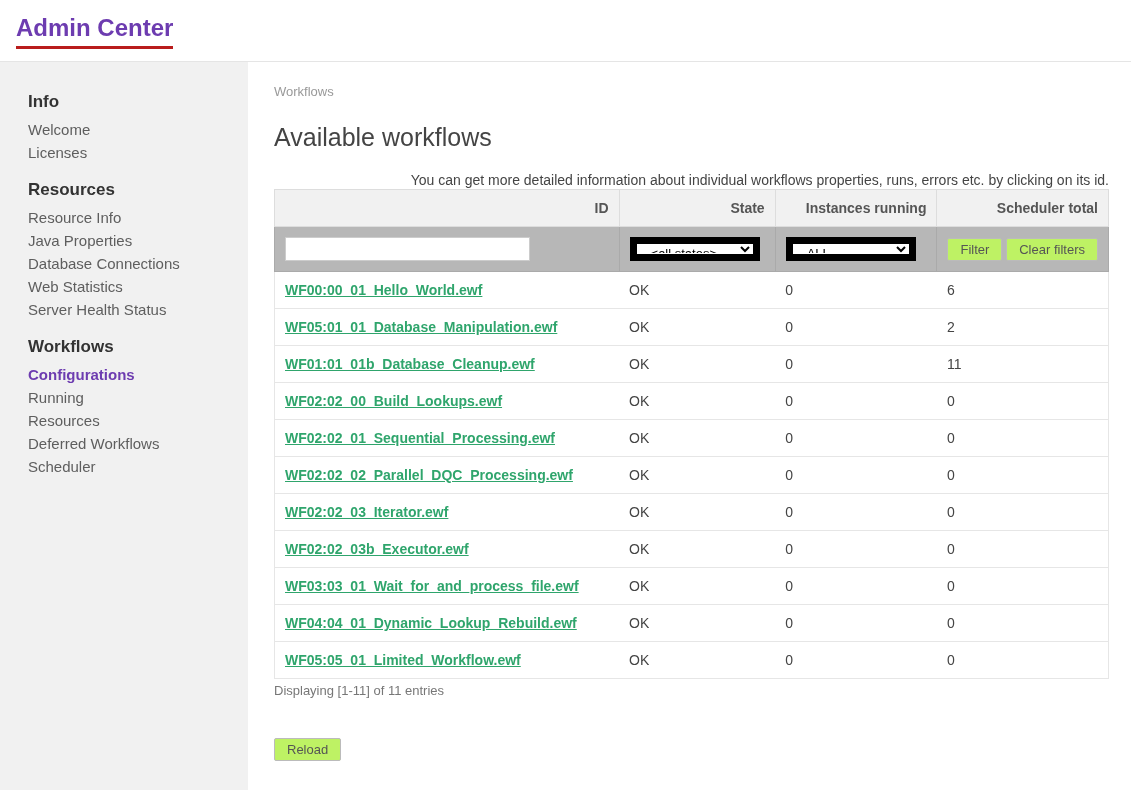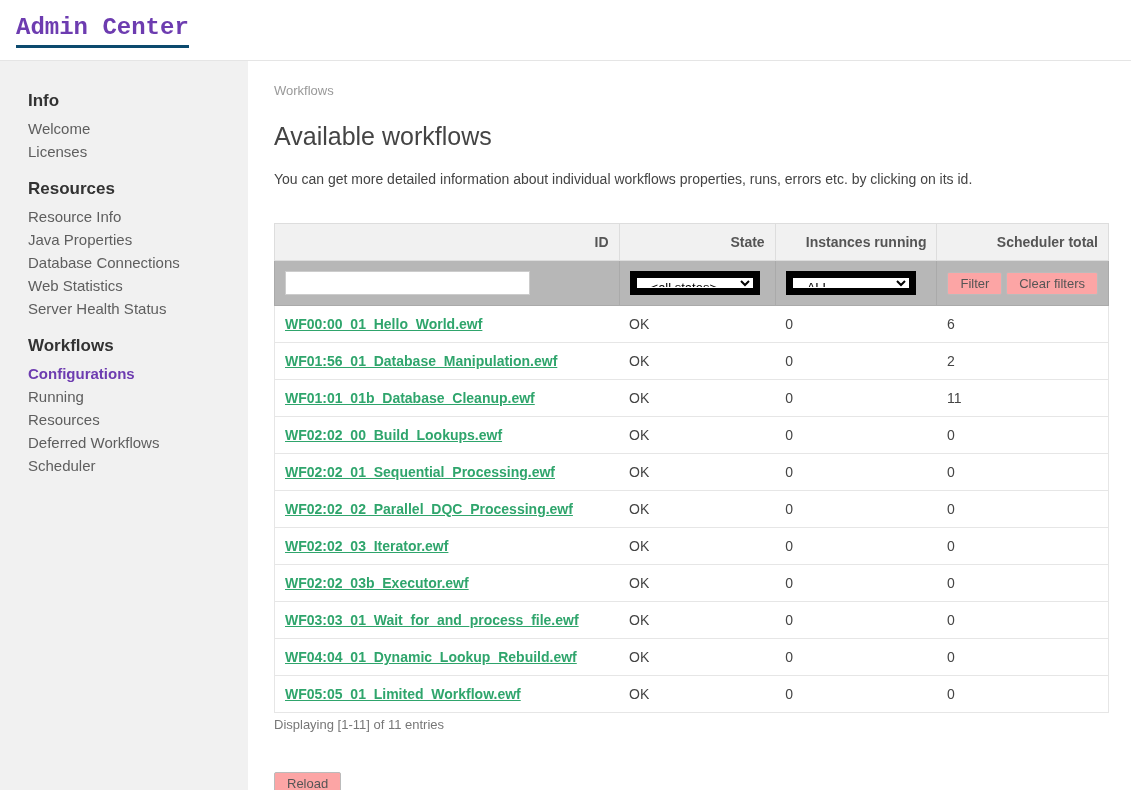--- a/index.html
+++ b/index.html
@@ -11,23 +11,22 @@
     width: 1131px;
   }
   .header {
     padding: 14px 16px 12px 16px;
   }
   .header-title {
     display: inline-block;
     font-size: 24px;
     font-weight: 600;
     color: #6d3cb0;
-    border-bottom: 3px solid #0c4a6e;
+    border-bottom: 3px solid #b91c1c;
     padding-bottom: 4px;
-    font-family: Liberation Mono, monospace;
   }
   .divider {
     border-bottom: 1px solid #e5e5e5;
   }
   .layout {
     display: flex;
   }
   .sidebar {
     width: 248px;
     min-width: 248px;
@@ -65,21 +64,22 @@
   }
   .page-title {
     font-size: 25px;
     font-weight: 400;
     color: #444;
     margin-bottom: 20px;
   }
   .description {
     font-size: 14px;
     color: #444;
-    margin-bottom: 36px;
+    margin-bottom: 1px;
+    text-align: right;
   }
   table {
     width: 100%;
     border-collapse: collapse;
     background: #fff;
   }
   thead tr.head-row th {
     background: #f1f1f1;
     text-align: right;
     font-weight: 600;
@@ -105,21 +105,21 @@
   }
   .filter-select {
     width: 130px;
     height: 24px;
     border: 7px solid #000000;
     background: #fff;
     font-size: 13px;
     padding: 1px 10px;
   }
   .btn {
-    background: #fca5a5;
+    background: #bef264;
     border: 1px solid #bbb;
     border-radius: 2px;
     padding: 3px 12px;
     font-size: 13px;
     color: #555;
     cursor: pointer;
   }
   tbody td {
     padding: 10px 10px;
     border-bottom: 1px solid #e6e6e6;
@@ -226,21 +226,21 @@
         </tr>
       </thead>
       <tbody id="tbody">
           <tr>
             <td><a class="wf-link">WF00:00_01_Hello_World.ewf</a></td>
             <td>OK</td>
             <td>0</td>
             <td>6</td>
           </tr>
           <tr>
-            <td><a class="wf-link">WF01:56_01_Database_Manipulation.ewf</a></td>
+            <td><a class="wf-link">WF05:01_01_Database_Manipulation.ewf</a></td>
             <td>OK</td>
             <td>0</td>
             <td>2</td>
           </tr>
           <tr>
             <td><a class="wf-link">WF01:01_01b_Database_Cleanup.ewf</a></td>
             <td>OK</td>
             <td>0</td>
             <td>11</td>
           </tr>

